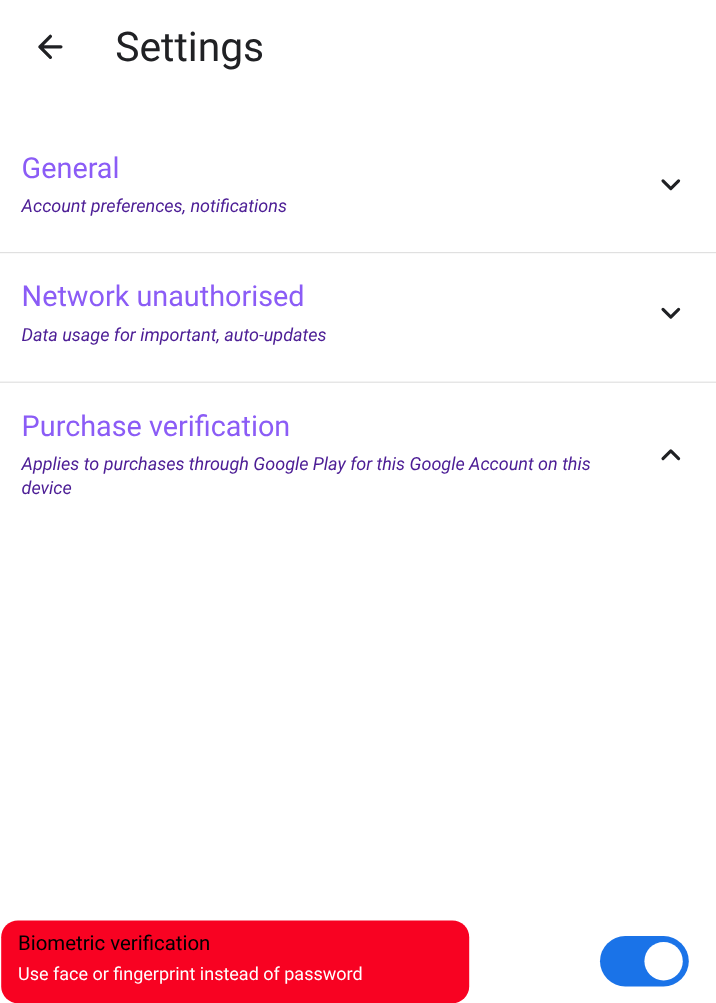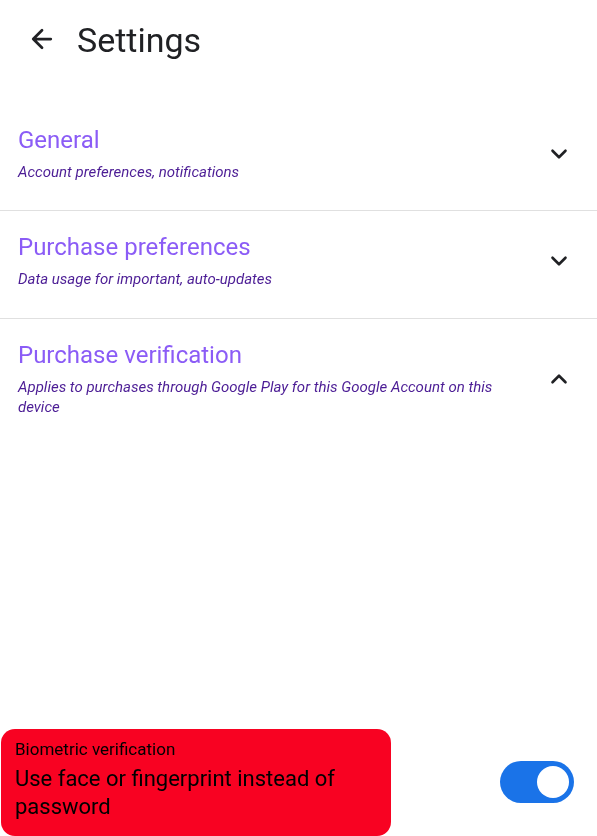--- a/index.html
+++ b/index.html
@@ -8,21 +8,21 @@
       background: #fff;
       width: 597px;
       height: 836px;
       overflow: hidden;
       color: #202124;
     }
     .header {
       display: flex;
       align-items: center;
       padding: 20px 18px 24px 24px;
-      gap: 17px;
+      gap: 36px;
     }
     .back-btn {
       width: 36px;
       height: 36px;
       display: flex;
       align-items: center;
       justify-content: center;
       cursor: pointer;
       border: none;
       background: none;
@@ -92,22 +92,22 @@
       border-radius: 14px;
       padding: 10px 12px 14px 14px;
       width: 390px;
     }
     .highlight-title {
       font-size: 17px;
       color: #000;
       margin-bottom: 6px;
     }
     .highlight-sub {
-      font-size: 22px;
-      color: #000000;
+      font-size: 15px;
+      color: #ffffff;
       line-height: 1.3;
     }
     .toggle {
       width: 74px;
       height: 42px;
       background: #1a73e8;
       border-radius: 21px;
       position: relative;
       cursor: pointer;
       margin-right: 24px;
@@ -148,21 +148,21 @@
       <svg width="26" height="26" viewBox="0 0 24 24">
           <path d="M6 9l6 6 6-6" stroke="#202124" stroke-width="2.4" fill="none" stroke-linecap="round" stroke-linejoin="round"></path>
         </svg>
     </span>
   </div>
 </div>
 
 <div class="section">
   <div class="section-row">
     <div class="section-text">
-      <div class="section-title">Purchase preferences</div>
+      <div class="section-title">Network unauthorised</div>
       <div class="section-sub">Data usage for important, auto-updates</div>
     </div>
     <span class="chevron">
       <svg width="26" height="26" viewBox="0 0 24 24">
           <path d="M6 9l6 6 6-6" stroke="#202124" stroke-width="2.4" fill="none" stroke-linecap="round" stroke-linejoin="round"></path>
         </svg>
     </span>
   </div>
 </div>
 

